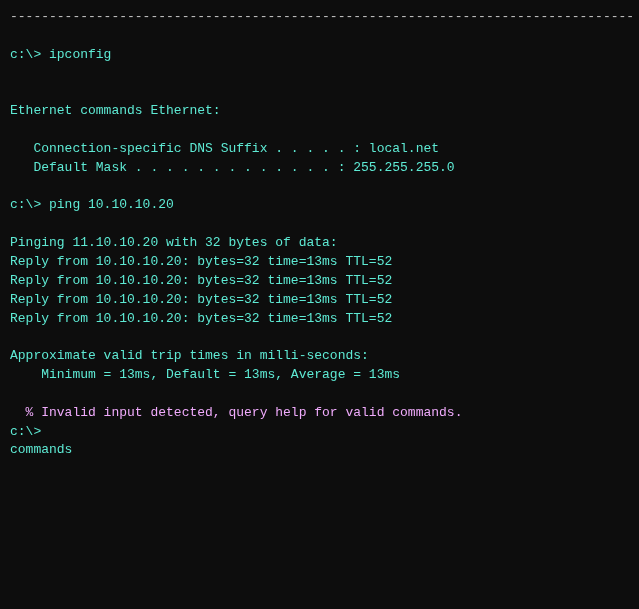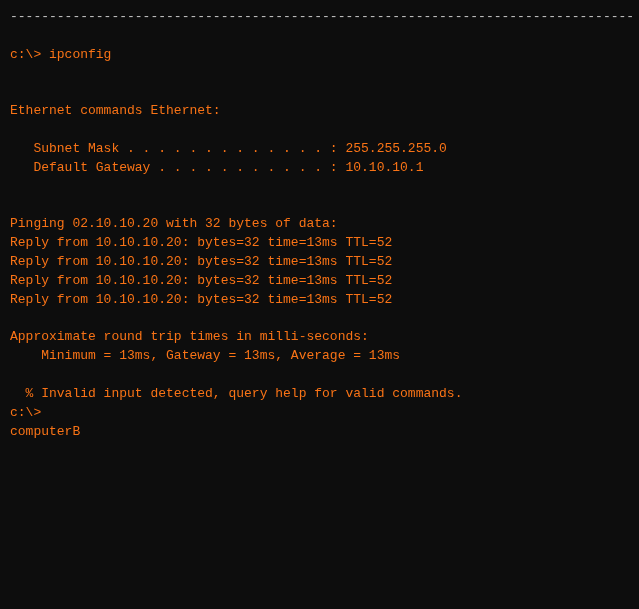--- a/index.html
+++ b/index.html
@@ -22,27 +22,27 @@
       width: 639px;
       height: 609px;
       background-color: #0d0d0d;
       padding: 8px 10px;
       overflow: hidden;
     }
 
     .line {
       white-space: pre;
       line-height: 1.45;
-      color: #f97316;
+      color: #5eead4;
     }
 
     .line-red {
       white-space: pre;
       line-height: 1.45;
-      color: #f97316;
+      color: #f0abfc;
     }
 
     .separator {
       white-space: pre;
       line-height: 1.45;
       color: #c8c8c8;
     }
 
     .blank {
       line-height: 1.45;
@@ -53,29 +53,30 @@
 <body>
 
 <div class="terminal">
   <div class="separator">--------------------------------------------------------------------------------</div>
 <div class="blank"></div>
     <div class="line">c:\&gt; ipconfig</div>
     <div class="blank"></div>
     <div class="blank"></div>
     <div class="line">Ethernet commands Ethernet:</div>
     <div class="blank"></div>
-    <div class="line">   Subnet Mask . . . . . . . . . . . . . : 255.255.255.0</div>
-    <div class="line">   Default Gateway . . . . . . . . . . . : 10.10.10.1</div>
+    <div class="line">   Connection-specific DNS Suffix . . . . . : local.net</div>
+    <div class="line">   Default Mask . . . . . . . . . . . . . : 255.255.255.0</div>
     <div class="blank"></div>
+    <div class="line">c:\&gt; ping 10.10.10.20</div>
     <div class="blank"></div>
-    <div class="line">Pinging 02.10.10.20 with 32 bytes of data:</div>
+    <div class="line">Pinging 11.10.10.20 with 32 bytes of data:</div>
     <div class="line">Reply from 10.10.10.20: bytes=32 time=13ms TTL=52</div>
     <div class="line">Reply from 10.10.10.20: bytes=32 time=13ms TTL=52</div>
     <div class="line">Reply from 10.10.10.20: bytes=32 time=13ms TTL=52</div>
     <div class="line">Reply from 10.10.10.20: bytes=32 time=13ms TTL=52</div>
     <div class="blank"></div>
-    <div class="line">Approximate round trip times in milli-seconds:</div>
-    <div class="line">    Minimum = 13ms, Gateway = 13ms, Average = 13ms</div>
+    <div class="line">Approximate valid trip times in milli-seconds:</div>
+    <div class="line">    Minimum = 13ms, Default = 13ms, Average = 13ms</div>
     <div class="blank"></div>
     <div class="line-red">  % Invalid input detected, query help for valid commands.</div>
     <div class="line">c:\&gt;</div>
-    <div class="line">computerB</div>
+    <div class="line">commands</div>
   </div>
 
 </body></html>

